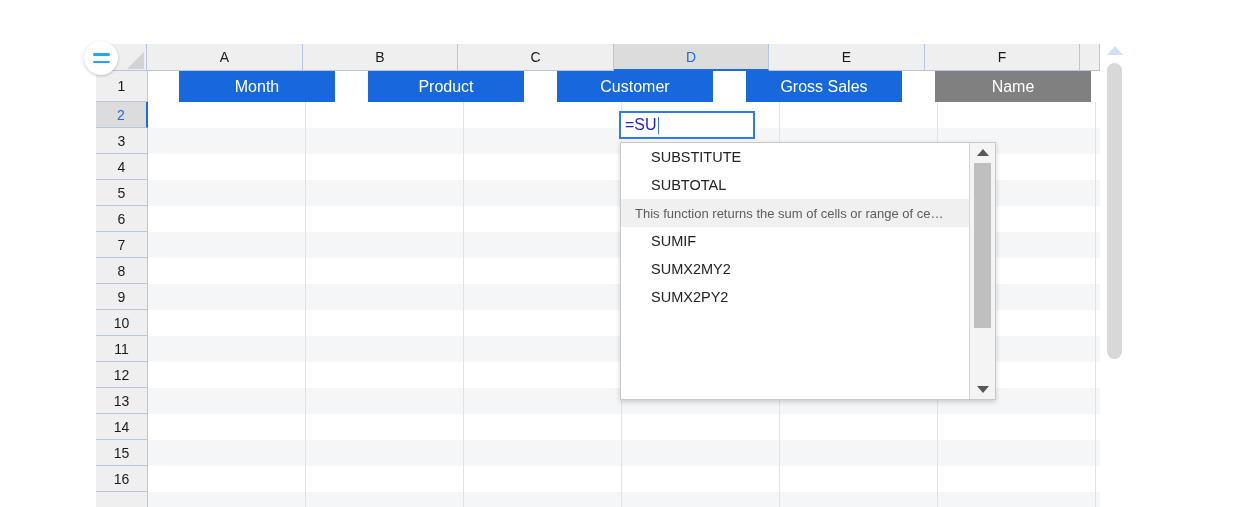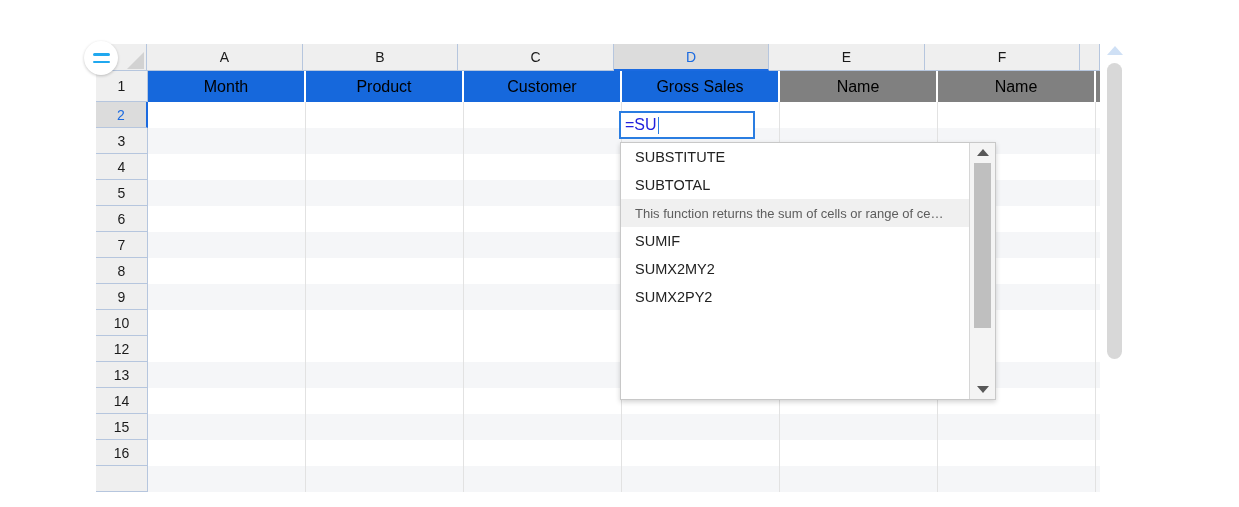--- a/index.html
+++ b/index.html
@@ -116,26 +116,27 @@
   .cell.partial { width: 20px; flex: 0 0 20px; }
 
   .grid-row.striped .cell { background: #f5f6f8; }
 
   
   .th-cell {
     width: 158px;
     flex: 0 0 158px;
     box-sizing: border-box;
     background: #1668dc;
-    color: #000000;
+    color: #ffffff;
     display: flex;
     align-items: center;
     justify-content: center;
     font-size: 16px;
     border-right: 2px solid #ffffff;
+    margin-left: 31px;
   }
   .th-cell.gray { background: #808080; }
   .th-cell.partial { width: 20px; flex: 0 0 20px; }
 
   
   #menu-badge {
     position: absolute;
     left: 84px;
     top: 41px;
     width: 34px;
@@ -201,21 +202,21 @@
   #ac-list {
     width: 348px;
     height: 100%;
     overflow: hidden;
     position: relative;
   }
   .ac-item {
     height: 28px;
     display: flex;
     align-items: center;
-    padding-left: 14px;
+    padding-left: 30px;
     font-size: 14.5px;
     color: #222222;
     box-sizing: border-box;
   }
   .ac-item.selected {
     background: #f0f0f0;
   }
   .ac-desc {
     height: 28px;
     display: flex;
@@ -418,20 +419,30 @@
       <div class="row-head">10</div>
       <div class="cell"></div>
       <div class="cell"></div>
       <div class="cell"></div>
       <div class="cell"></div>
       <div class="cell"></div>
       <div class="cell"></div>
       <div class="cell partial"></div>
     </div>
 
+    <div class="grid-row striped">
+      <div class="row-head">11</div>
+      <div class="cell"></div>
+      <div class="cell"></div>
+      <div class="cell"></div>
+      <div class="cell"></div>
+      <div class="cell"></div>
+      <div class="cell"></div>
+      <div class="cell partial"></div>
+    </div>
 
     <div class="grid-row">
       <div class="row-head">12</div>
       <div class="cell"></div>
       <div class="cell"></div>
       <div class="cell"></div>
       <div class="cell"></div>
       <div class="cell"></div>
       <div class="cell"></div>
       <div class="cell partial"></div>

